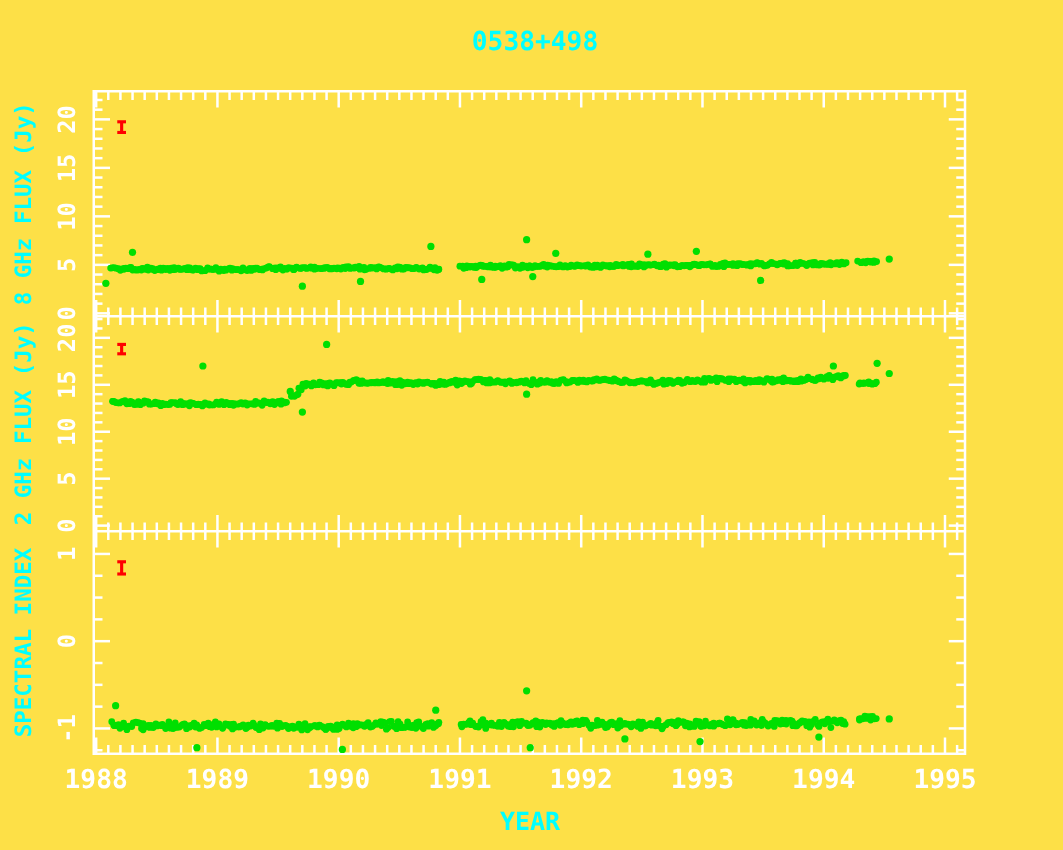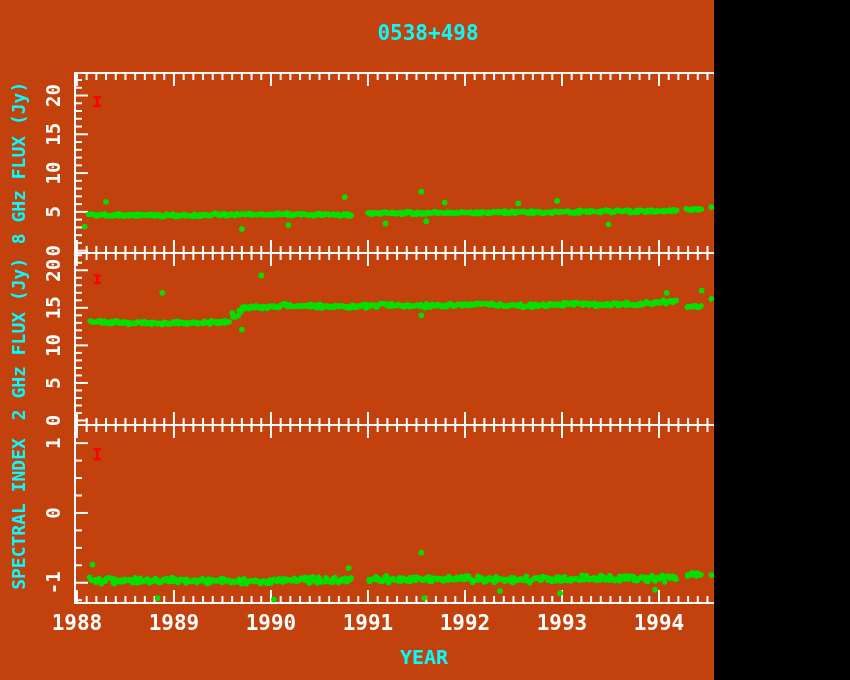--- a/index.html
+++ b/index.html
@@ -1,16 +1,16 @@
 <!DOCTYPE html>
 <html><head>
 <meta charset="utf-8">
 <style>
   html,body{margin:0;padding:0;background:#000;}
-  #screen{position:relative;width:714px;height:680px;background:#c2410c;overflow:hidden;}
+  #screen{position:relative;width:850px;height:680px;background:#fde047;overflow:hidden;}
   svg text{font-family:"DejaVu Sans Mono","Liberation Mono",monospace;font-weight:bold;}
   .t-cyan{fill:#00ffff;}
   .t-white{fill:#ffffff;}
   .frame{stroke:#ffffff;stroke-width:2;fill:none;}
 </style>
 </head>
 <body>
 
 <div id="screen">
   <svg id="plot-svg" width="850" height="680" viewBox="0 0 850 680">

